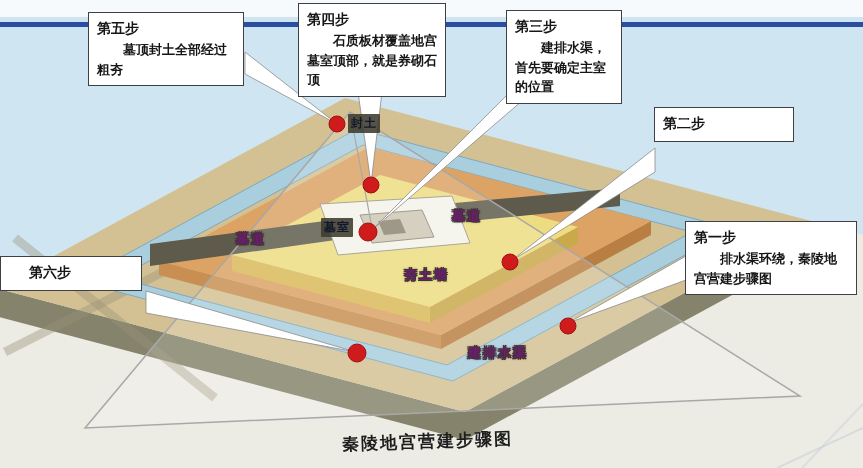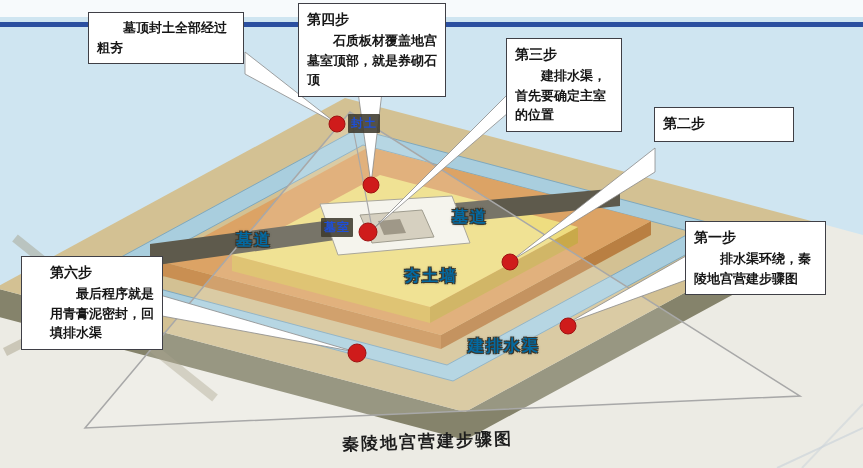--- a/index.html
+++ b/index.html
@@ -8,35 +8,35 @@
   .top-strip{position:absolute;left:0;top:0;width:863px;height:17px;background:#f7fafc;z-index:1;}
   .blue-rule{position:absolute;left:0;top:22px;width:863px;height:5px;background:#2b4fa0;z-index:1;}
   .scene{position:absolute;left:0;top:0;z-index:2;}
   
   .callout{position:absolute;background:#ffffff;border:1.6px solid #3f3f46;color:#161616;
            font-weight:bold;padding:5px 7px 6px 8px;box-sizing:border-box;z-index:5;line-height:1.5;}
   .callout .c-title{font-size:14px;margin:0 0 1px 0;}
   .callout .c-body{font-size:13px;margin:0;text-indent:2em;}
   .callout--s5{left:88px; top:12px;  width:156px;}
   .callout--s4{left:298px;top:3px;   width:148px;}
-  .callout--s3{left:506px;top:10px;  width:116px;margin-top:28px;}
+  .callout--s3{left:506px;top:10px;  width:116px;}
   .callout--s2{left:654px;top:107px; width:140px;}
-  .callout--s1{left:685px;top:221px; width:141px;}
-  .callout--s6{left:21px;  top:256px; width:142px;padding-left:28px;}
+  .callout--s1{left:685px;top:221px; width:172px;}
+  .callout--s6{left:0;  top:256px; width:142px;padding-left:28px;}
   
-  .chip{position:absolute;z-index:4;font-size:12px;font-weight:bold;color:#1d4ed8;
+  .chip{position:absolute;z-index:4;font-size:12px;font-weight:bold;color:#0f172a;
         background:rgba(62,58,46,0.88);padding:1px 3px;border-radius:1px;letter-spacing:1px;white-space:nowrap;}
-  .outlined{position:absolute;z-index:4;font-size:16px;font-weight:bold;color:#0369a1;white-space:nowrap;letter-spacing:2px;
+  .outlined{position:absolute;z-index:4;font-size:13px;font-weight:bold;color:#701a75;white-space:nowrap;letter-spacing:2px;
         text-shadow:1px 1px 0 #3a372c,-1px -1px 0 #3a372c,1px -1px 0 #3a372c,-1px 1px 0 #3a372c,0 0 3px #3a372c;}
   .lbl-fengtu{left:348px;top:114px;}
   .lbl-mushi{left:321px;top:202px;margin-top:16px;}
   .lbl-mudao-left{left:236px;top:230px;}
   .lbl-mudao-right{left:452px;top:207px;}
   .lbl-hangtuqiang{left:404px;top:266px;}
-  .lbl-jianpaishuiqu{left:468px;top:336px;}
+  .lbl-jianpaishuiqu{left:468px;top:344px;}
   .fig-title{position:absolute;left:342px;top:430px;z-index:4;font-size:17px;font-weight:bold;color:#1d1d1d;
              letter-spacing:2px;transform:rotate(-2deg);white-space:nowrap;}
 </style>
 </head>
 <body>
 
 <div class="stage">
   <div class="top-strip"></div>
   <div class="blue-rule"></div>
 
@@ -111,36 +111,36 @@
   </svg>
 
   <div class="chip lbl-fengtu">封土</div>
   <div class="chip lbl-mushi">墓室</div>
   <div class="outlined lbl-mudao-left">墓道</div>
   <div class="outlined lbl-mudao-right">墓道</div>
   <div class="outlined lbl-hangtuqiang">夯土墙</div>
   <div class="outlined lbl-jianpaishuiqu">建排水渠</div>
 
   <div class="callout callout--s5">
+    <p class="c-title">第五步</p>
     <p class="c-body">墓顶封土全部经过粗夯</p>
   </div>
   <div class="callout callout--s4">
     <p class="c-title">第四步</p>
     <p class="c-body">石质板材覆盖地宫墓室顶部，就是券砌石顶</p>
   </div>
   <div class="callout callout--s3">
     <p class="c-title">第三步</p>
     <p class="c-body">建排水渠，首先要确定主室的位置</p>
   </div>
   <div class="callout callout--s2">
     <p class="c-title">第二步</p>
   </div>
   <div class="callout callout--s1">
     <p class="c-title">第一步</p>
     <p class="c-body">排水渠环绕，秦陵地宫营建步骤图</p>
   </div>
   <div class="callout callout--s6">
     <p class="c-title">第六步</p>
-    <p class="c-body">最后程序就是用青膏泥密封，回填排水渠</p>
   </div>
 
   <div class="fig-title">秦陵地宫营建步骤图</div>
 </div>
 
 </body></html>

